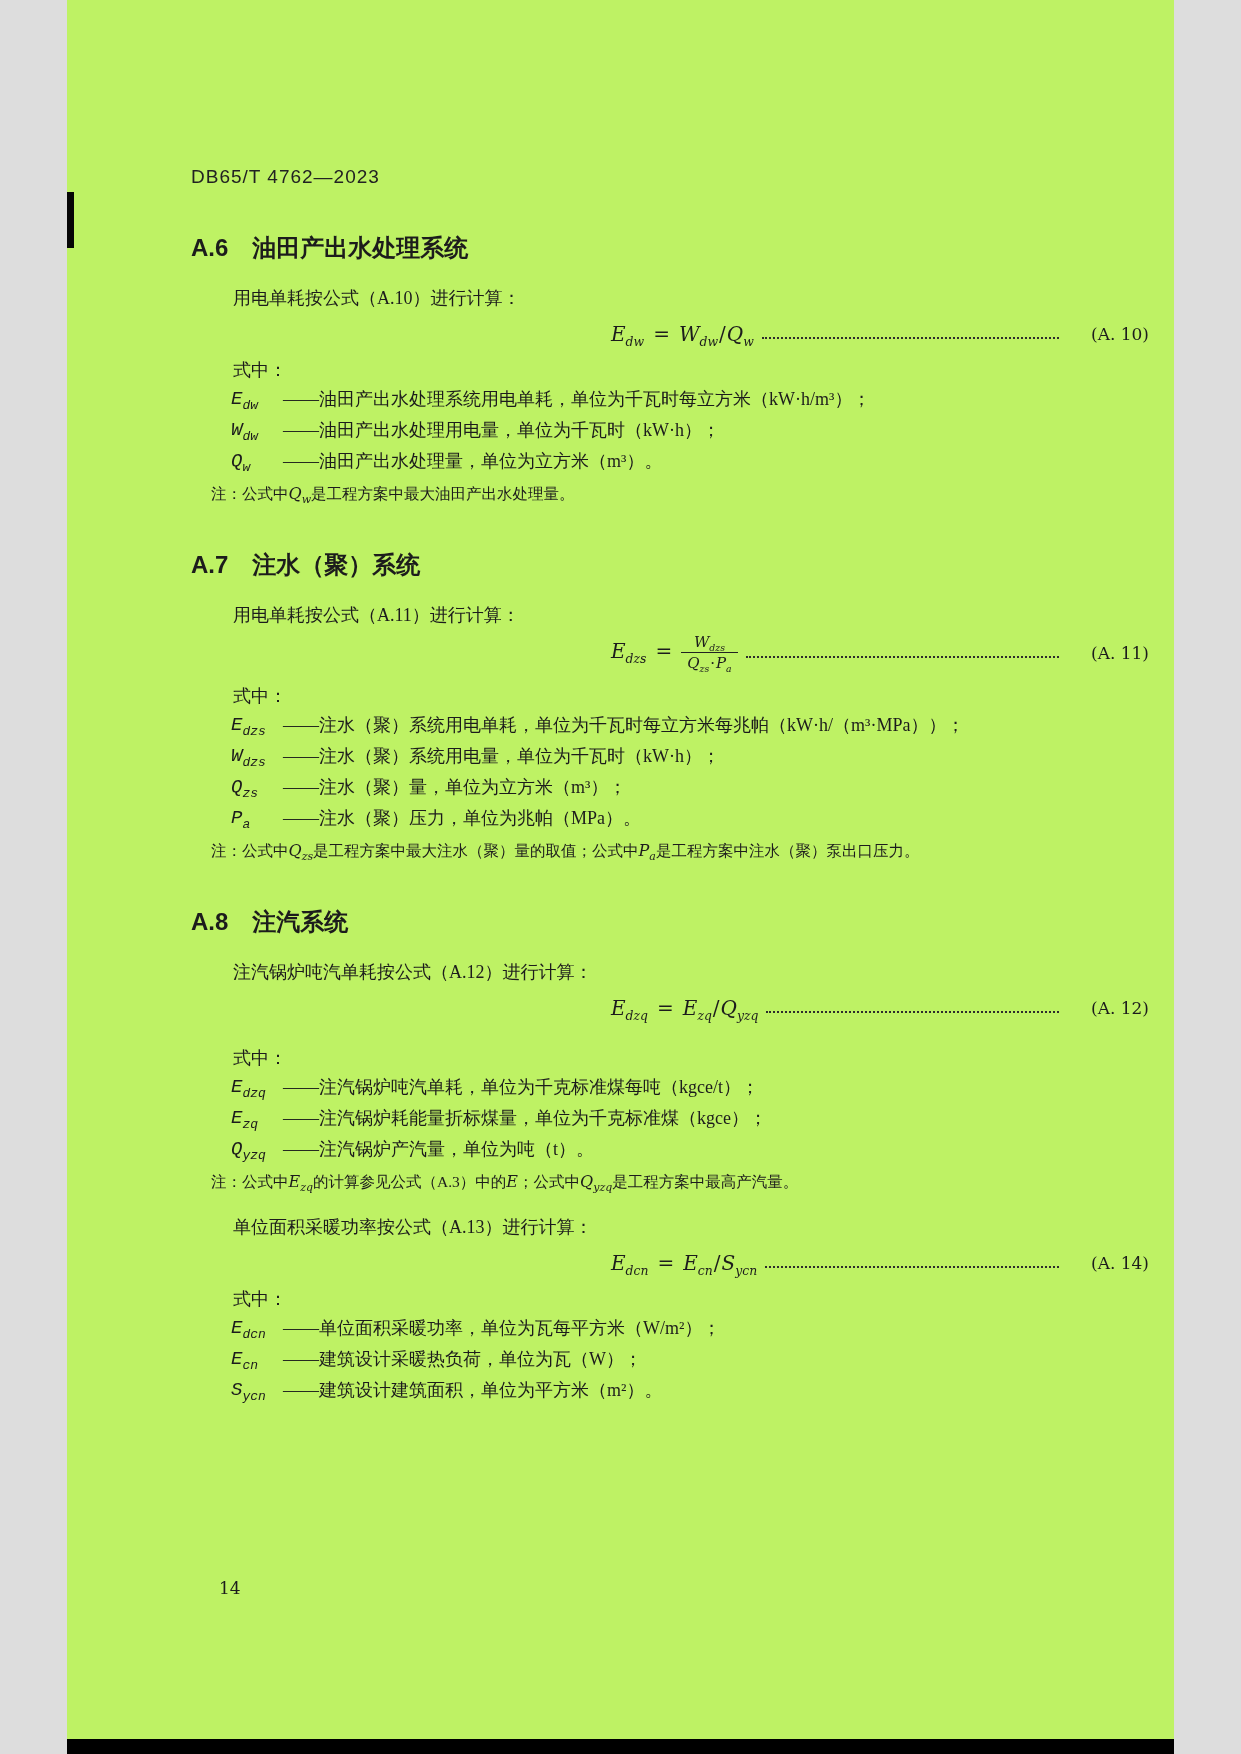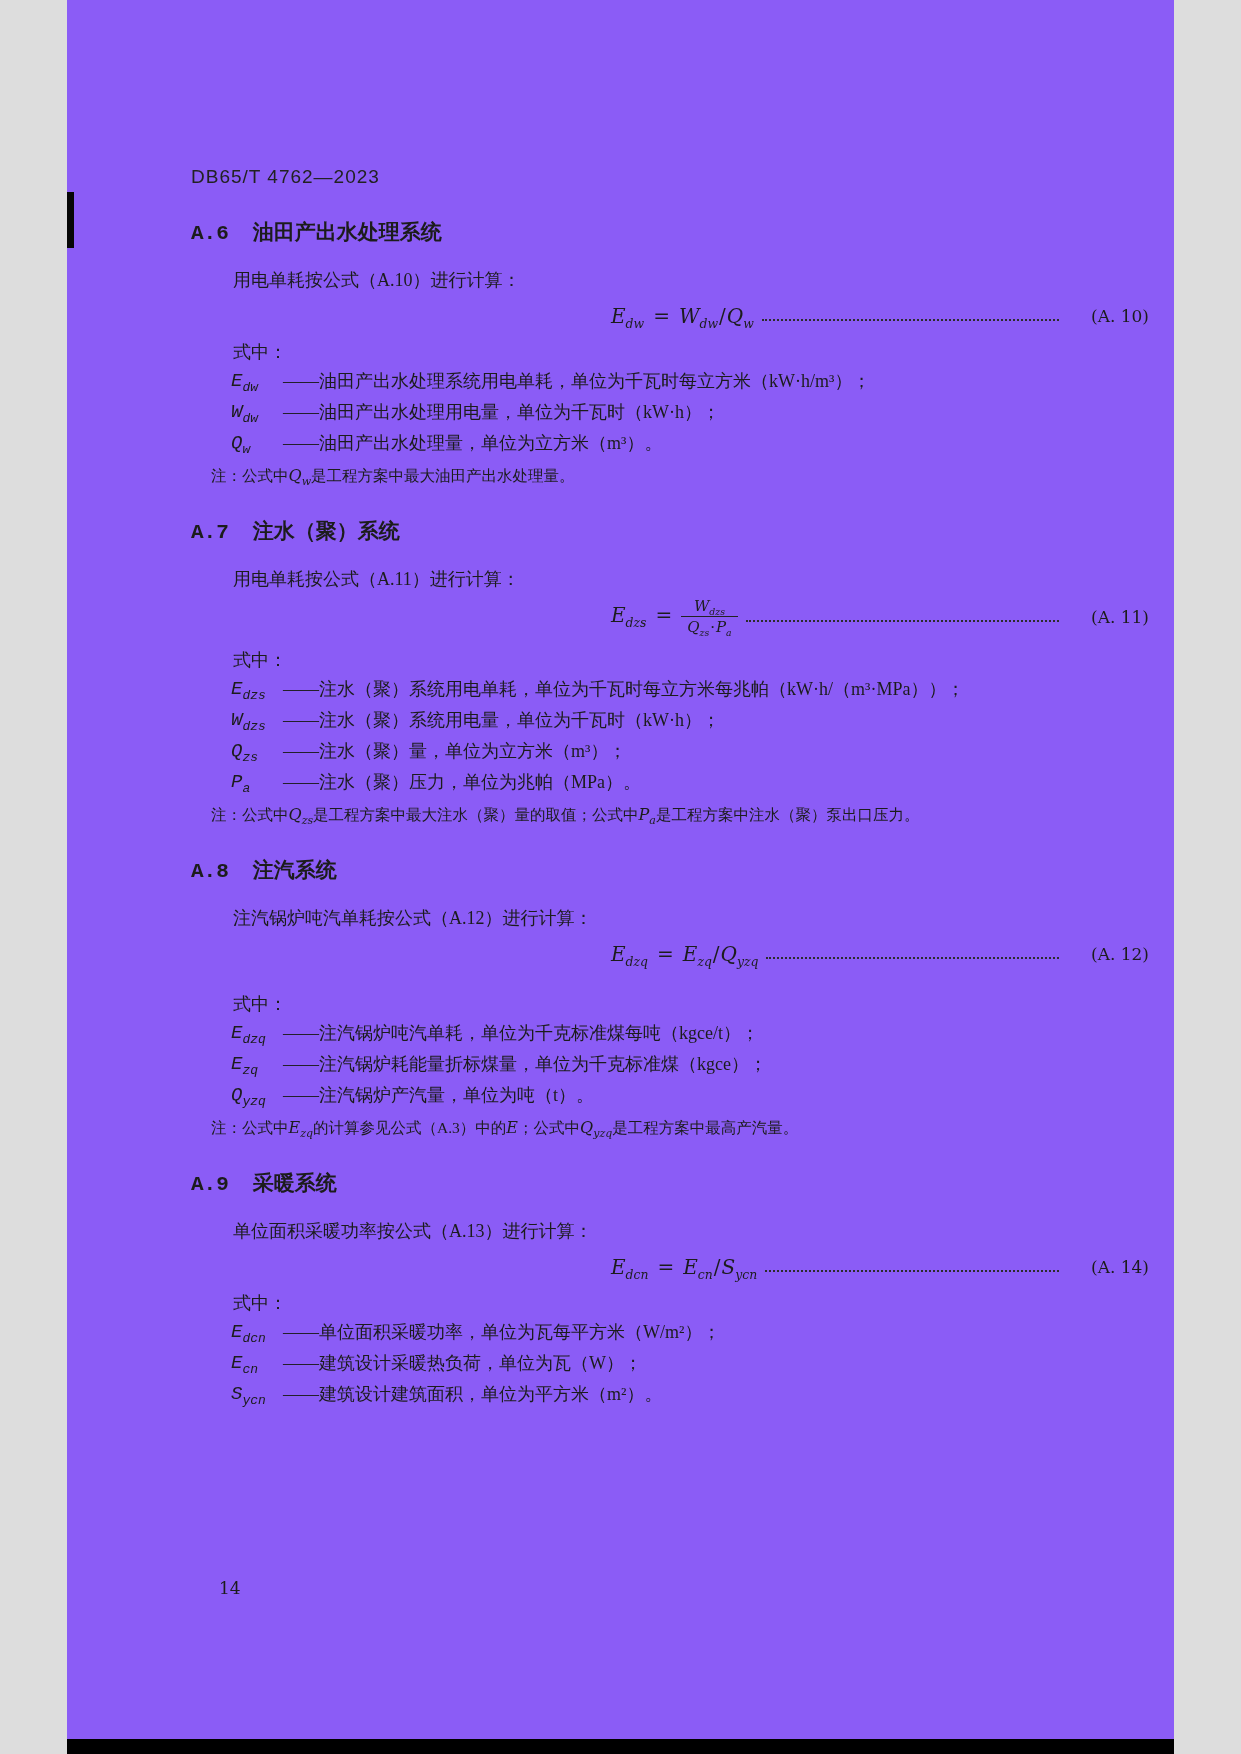--- a/index.html
+++ b/index.html
@@ -1,34 +1,34 @@
 <!DOCTYPE html>
 <html><head>
 <meta charset="utf-8">
 <style>
   * { box-sizing: border-box; }
   html,body { margin:0; padding:0; background:#ddd; }
   .page {
     position: relative;
     width: 1107px; height: 1754px;
     margin: 0 auto;
-    background: #8b5cf6;
+    background: #bef264;
     color: #1c1c1c;
     font-family: "Liberation Serif", serif;
     overflow: hidden;
   }
   .content { position:absolute; left:124px; top:166px; width:958px; }
   .doc-header {
     font-family: "Liberation Sans", sans-serif;
     font-size: 19px; letter-spacing: 1px; color:#222;
   }
   .sec-heading {
-    margin-top: 30px;
-    font-family: Liberation Mono, monospace;
-    font-weight: bold; font-size: 21px;
+    margin-top: 44px;
+    font-family: Liberation Sans, sans-serif;
+    font-weight: bold; font-size: 24px;
     display: flex; align-items: baseline;
   }
   .sec-label { margin-right: 24px; }
   .intro { margin: 22px 0 0 42px; font-size: 18px; }
   .where { margin: 12px 0 0 42px; font-size: 18px; }
   .formula-row { display:flex; align-items:center; margin-top:12px; font-size:20px; }
   .formula-row.frac-row { margin-top:6px; }
   .f-indent { flex: 0 0 420px; }
   .math { font-family:"DejaVu Serif", serif; font-style: italic; white-space: nowrap; }
   .math sub { font-size: 0.62em; font-style: italic; line-height: 0; }
@@ -146,24 +146,20 @@
         <span class="def-text">——注汽锅炉耗能量折标煤量，单位为千克标准煤（kgce）；</span>
       </div>
       <div class="def-row">
         <span class="def-term"><i>Q</i><sub>yzq</sub></span>
         <span class="def-text">——注汽锅炉产汽量，单位为吨（t）。</span>
       </div>
       <div class="note"><span>注：公式中</span><i>E</i><sub>zq</sub><span>的计算参见公式（A.3）中的</span><i>E</i><sub></sub><span>；公式中</span><i>Q</i><sub>yzq</sub><span>是工程方案中最高产汽量。</span></div>
     </div>
 
     <div>
-      <div class="sec-heading">
-        <span class="sec-label">A.9</span>
-        <span class="sec-title">采暖系统</span>
-      </div>
       <div class="intro">单位面积采暖功率按公式（A.13）进行计算：</div>
       <div class="formula-row">
         <span class="f-indent"></span>
         <span class="math"><i>E</i><sub>dcn</sub><span class="op">=</span><i>E</i><sub>cn</sub><span class="divop">/</span><i>S</i><sub>ycn</sub></span>
         <span class="leader"></span>
         <span class="f-label">(A. 14)</span>
       </div>
       <div class="where">式中：</div>
       <div class="def-row">
         <span class="def-term"><i>E</i><sub>dcn</sub></span>

